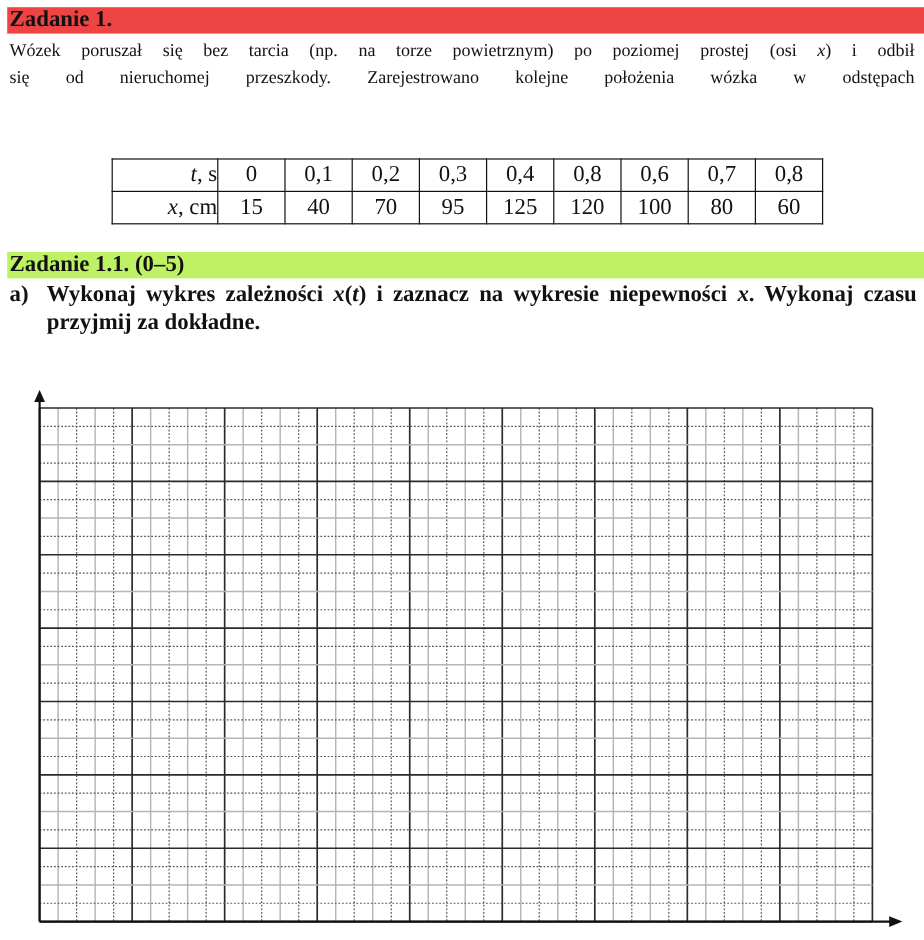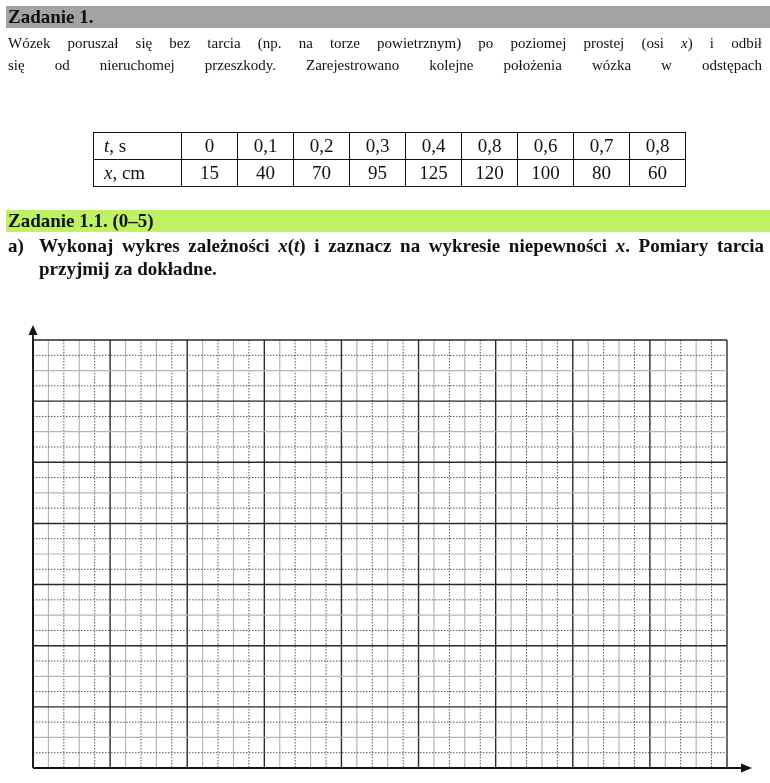--- a/index.html
+++ b/index.html
@@ -1,30 +1,30 @@
 <!DOCTYPE html>
 <html><head>
   <meta charset="utf-8">
   <style>
     html, body { margin: 0; padding: 0; background: #ffffff; }
     body { width: 770px; height: 783px; position: relative; overflow: hidden;
            font-family: "Liberation Serif", serif; color: #111; }
     .band { position: absolute; left: 6px; width: 764px; height: 22px;
             font-weight: bold; font-size: 19px; line-height: 22px; padding-left: 2px; box-sizing: border-box; }
-    #h1 { top: 6px; background: #a3a3a3; }
+    #h1 { top: 6px; background: #ef4444; }
     #h2 { top: 210px; background: #bef264; }
     #para { position: absolute; left: 8px; top: 32px; width: 754px;
             font-size: 15px; line-height: 22px; text-align: justify; }
     #para .ln { display: block; text-align: justify; text-align-last: justify; white-space: nowrap; }
     #para .ln.last { text-align-last: left; }
     #para i { font-style: italic; }
     table#meas { position: absolute; left: 93px; top: 132px; border-collapse: collapse;
                  font-size: 19px; }
     table#meas td { border: 1.5px solid #111; height: 26px; padding: 0; text-align: center; width: 55px; line-height: 24px; }
-    table#meas td.hdr { width: 88px; text-align: left; padding-left: 10px; box-sizing: border-box; }
+    table#meas td.hdr { width: 88px; text-align: right; padding-left: 10px; box-sizing: border-box; }
     #q { position: absolute; left: 8px; top: 234px; width: 756px; font-weight: bold; font-size: 19px; line-height: 23px; }
     #q .lbl { position: absolute; left: 0; top: 0; }
     #q .body { margin-left: 31px; }
     #q .ln1 { display: block; text-align: justify; text-align-last: justify; white-space: nowrap; }
     #q i { font-style: italic; }
     svg#grid { position: absolute; left: 0; top: 0; }
   </style>
 </head>
 <body>
 
@@ -66,21 +66,21 @@
 </tbody>
   </table>
 
 <div id="h2" class="band">
   <span>Zadanie 1.1. (0–5)</span>
 </div>
 
 <div id="q">
   <span class="lbl">a)</span>
   <div class="body">
-    <span class="ln1"><span>Wykonaj wykres zależności </span><i>x</i><span>(</span><i>t</i><span>) i zaznacz na wykresie niepewności </span><i>x</i><span>. Pomiary tarcia</span></span>
+    <span class="ln1"><span>Wykonaj wykres zależności </span><i>x</i><span>(</span><i>t</i><span>) i zaznacz na wykresie niepewności </span><i>x</i><span>. Wykonaj czasu</span></span>
     <span>przyjmij za dokładne.</span>
   </div>
 </div>
 
 <svg id="grid" width="770" height="783">
   <g id="grid-lines">
       <line x1="33" y1="340" x2="33" y2="768" stroke="#2a2a2a" stroke-width="1.4"></line>
       <line x1="48.422222222222224" y1="340" x2="48.422222222222224" y2="768" stroke="#b5b5b5" stroke-width="1.2"></line>
       <line x1="63.84444444444445" y1="340" x2="63.84444444444445" y2="768" stroke="#555555" stroke-width="1" stroke-dasharray="1.5,1.5"></line>
       <line x1="79.26666666666667" y1="340" x2="79.26666666666667" y2="768" stroke="#b5b5b5" stroke-width="1.2"></line>

